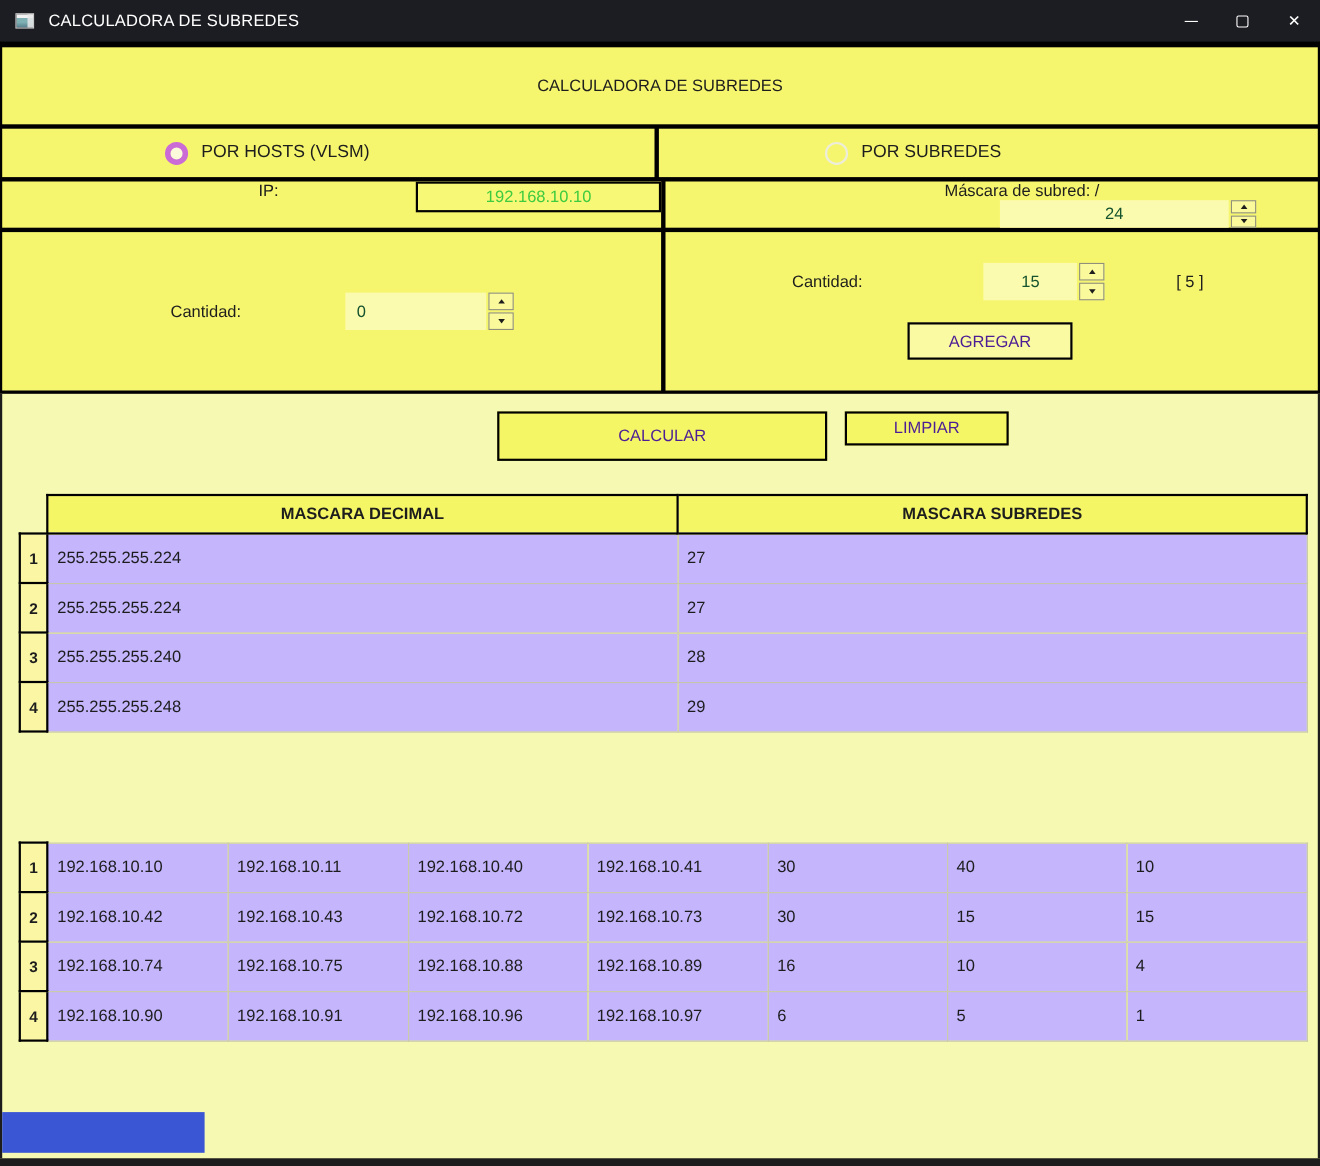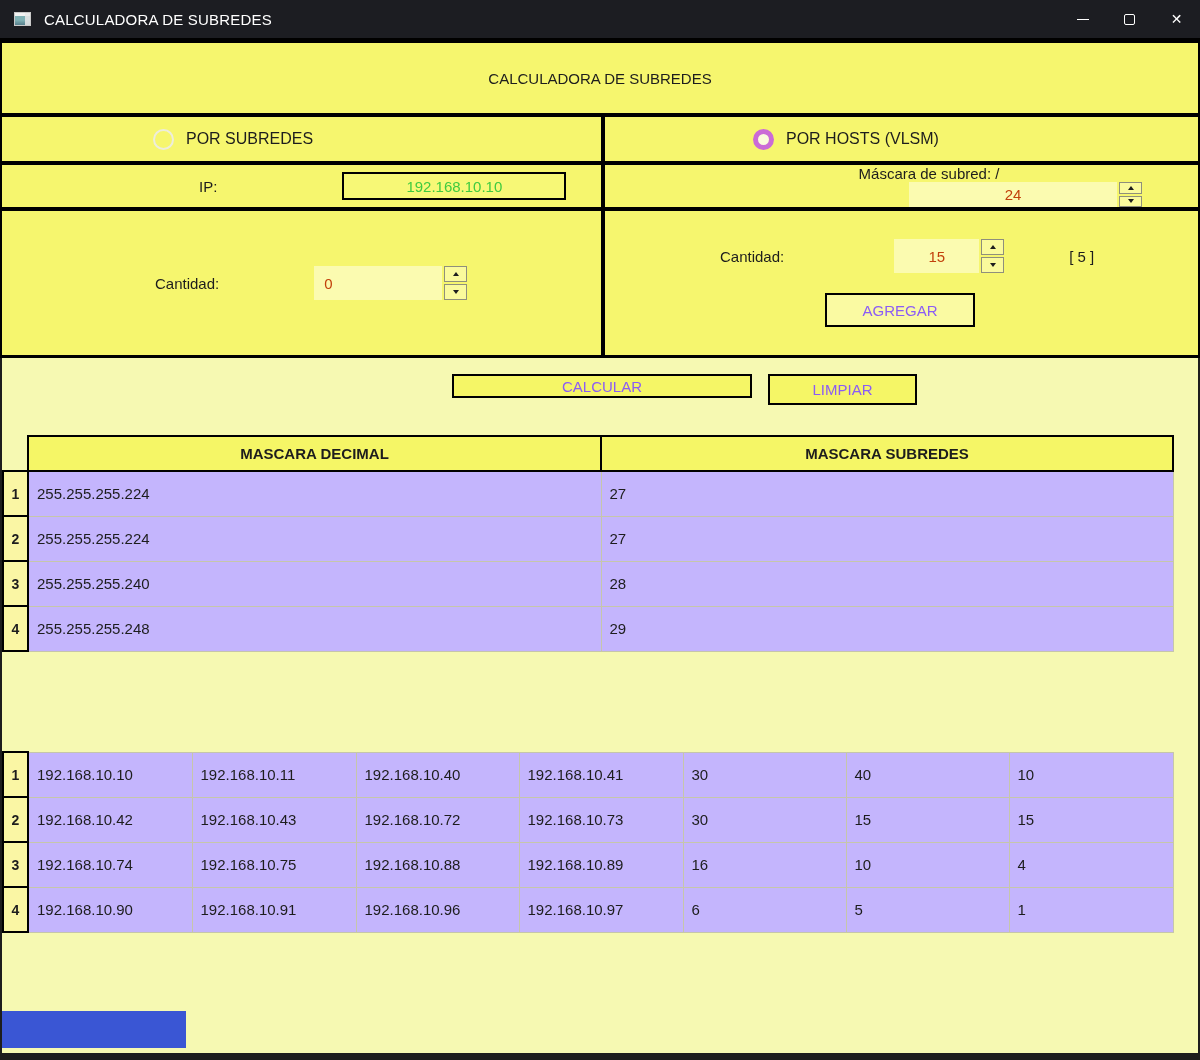--- a/index.html
+++ b/index.html
@@ -29,58 +29,58 @@
   .radio-row { height:44px; }
   .radio-panel { display:flex; align-items:center; gap:12px; }
   .radio-panel.left { padding-left:151px; }
   .radio-panel.right { padding-left:148px; }
   .radio { width:21px; height:21px; border-radius:50%; flex:0 0 auto; }
   .radio.off { border:2px solid #ededdc; }
   .radio.on { border:5px solid #cb6bd6; background:#fbfbdc; }
   .radio-label { font-size:16px; }
 
   .ip-row { height:42px; }
-  .ip-panel { display:flex; align-items:center; }
+  .ip-panel { display:flex; align-items:flex-start;padding-left:36px; }
   .ip-label { margin-left:197px; font-size:15px; }
   .ip-input { margin-left:125px; width:224px; height:28px; border:2px solid #000; background:#f7f876;
               color:#3fcb3f; font-size:15px; text-align:center; font-family:"Liberation Sans",sans-serif; outline:none; }
   .mask-panel { display:flex; align-items:center;flex-direction:column; }
   .mask-label { margin-left:55px; font-size:15px; }
   .mask-spin { margin-left:auto; margin-right:56px; }
 
   
   .spin { display:flex; align-items:stretch; height:34px; }
-  .spin-field { background:#fbfbb0; font-size:15px; color:#c2410c; display:flex; align-items:center; }
+  .spin-field { background:#fbfbb0; font-size:15px; color:#14532d; display:flex; align-items:center; }
   .spin-field.center { justify-content:center; }
   .spin-field.left { padding-left:10px; }
   .spin-btns { width:23px; display:flex; flex-direction:column; gap:2px; margin-left:2px; }
   .spin-btn { flex:1; border:1px solid #8f8f7c; background:#fafa9c; display:flex; align-items:center; justify-content:center; }
   .tri-up { width:0; height:0; border-left:3px solid transparent; border-right:3px solid transparent; border-bottom:4px solid #1d1d1d; }
   .tri-dn { width:0; height:0; border-left:3px solid transparent; border-right:3px solid transparent; border-top:4px solid #1d1d1d; }
 
   .cant-row { height:144px; }
   .cant-left { display:flex; align-items:center; }
   .cant-left .lbl { margin-left:153px; font-size:15px; }
   .cant-left .spin { margin-left:95px; }
   .hosts-right { display:flex; flex-direction:column; justify-content:center; gap:20px; }
   .hosts-line { display:flex; align-items:center; }
   .hosts-line .lbl { margin-left:115px; font-size:15px; }
   .hosts-line .spin { margin-left:110px; }
   .hosts-count { margin-left:65px; font-size:15px; }
-  .btn { border:2px solid #000; font-size:15px; color:#8b5cf6; display:flex; align-items:center; justify-content:center; cursor:default; font-family:"Liberation Sans",sans-serif; }
+  .btn { border:2px solid #000; font-size:15px; color:#4c1d95; display:flex; align-items:center; justify-content:center; cursor:default; font-family:"Liberation Sans",sans-serif; }
   .agregar-btn { margin-left:220px; width:150px; height:34px; background:#fafaa2; }
 
   
   .bottom-section { flex:1; background:#f6f9b2; border-left:2px solid #1d1d1d; border-right:2px solid #1d1d1d;
                     position:relative; padding-top:16px; }
   .actions { display:flex; margin-left:450px; }
-  .calcular-btn { width:300px; height:24px; background:#f5f666; }
+  .calcular-btn { width:300px; height:45px; background:#f5f666; }
   .limpiar-btn { width:149px; height:31px; background:#f5f666; margin-left:16px; }
 
-  table { border-collapse:collapse; table-layout:fixed; }
+  table { border-collapse:collapse; table-layout:fixed; margin-left:15px; }
   th, td { font-size:15px; color:#1d1d1d; overflow:hidden; white-space:nowrap; }
   th.colhead { height:35px; border:2px solid #000; background:#f5f666; font-weight:bold; text-align:center; }
   th.corner { border:none; background:transparent; }
   td.rowhead { border:2px solid #000; background:#faf6a4; font-weight:bold; text-align:center; font-size:14px; }
   td.cell { border:1px solid #c6c6aa; background:#c4b5fd; padding-left:8px; font-weight:normal; height:45px; }
   .mask-table { margin-top:30px; }
   .vlsm-table { margin-top:99px; }
 
   .blue-panel { position:absolute; left:0; bottom:5px; width:184px; height:37px; background:#3a56d4; }
   .window-bottom { height:7px; background:#1d1d1d; flex:0 0 auto; }
@@ -106,27 +106,27 @@
     </div>
   </div>
 
   <div class="top-section">
 
     <div class="panel header-panel">
       <span>CALCULADORA DE SUBREDES</span>
     </div>
 
     <div class="row2 radio-row">
+      <div class="panel col-r radio-panel right">
+        <span class="radio on"></span>
+        <span class="radio-label">POR HOSTS (VLSM)</span>
+      </div>
       <div class="panel col-l radio-panel left">
         <span class="radio off"></span>
         <span class="radio-label">POR SUBREDES</span>
-      </div>
-      <div class="panel col-r radio-panel right">
-        <span class="radio on"></span>
-        <span class="radio-label">POR HOSTS (VLSM)</span>
       </div>
     </div>
 
     <div class="row2 ip-row">
       <div class="panel col-l ip-panel">
         <span class="ip-label">IP:</span>
         <input class="ip-input" readonly="" value="192.168.10.10" style="">
       </div>
       <div class="panel col-r mask-panel">
         <span class="mask-label">Máscara de subred: /</span>

